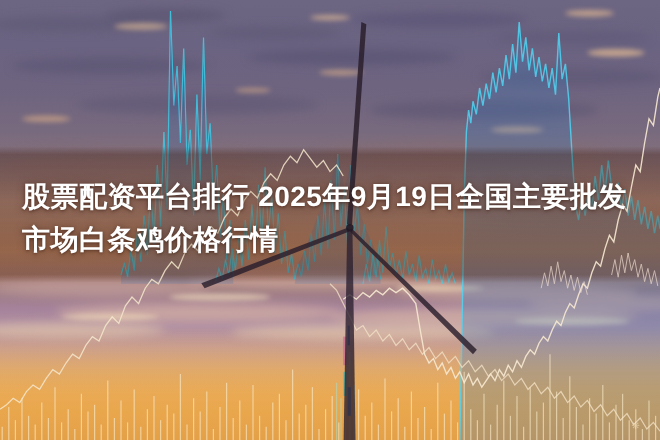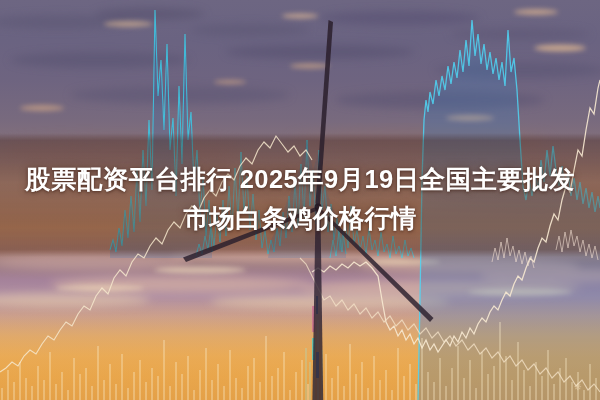--- a/index.html
+++ b/index.html
@@ -47,21 +47,21 @@
     top:133px;height:124px;
     background:linear-gradient(to bottom,
       rgba(190,140,110,.00) 0%,
       rgba(196,146,112,.22) 40%,
       rgba(190,140,110,.00) 100%);
     mix-blend-mode:screen;
   }
   
   #title{
     position:absolute;left:0;right:0;top:160px;
-    text-align:center;
+    text-align:left;
     color:#ffffff;
     font-size:25.5px;
     font-weight:700;
     line-height:39px;
     letter-spacing:.4px;
     text-shadow:0 1px 3px rgba(60,30,20,.70),0 0 9px rgba(70,35,25,.45);
     padding:0 20px;
     white-space:normal;
     z-index:40;
   }

